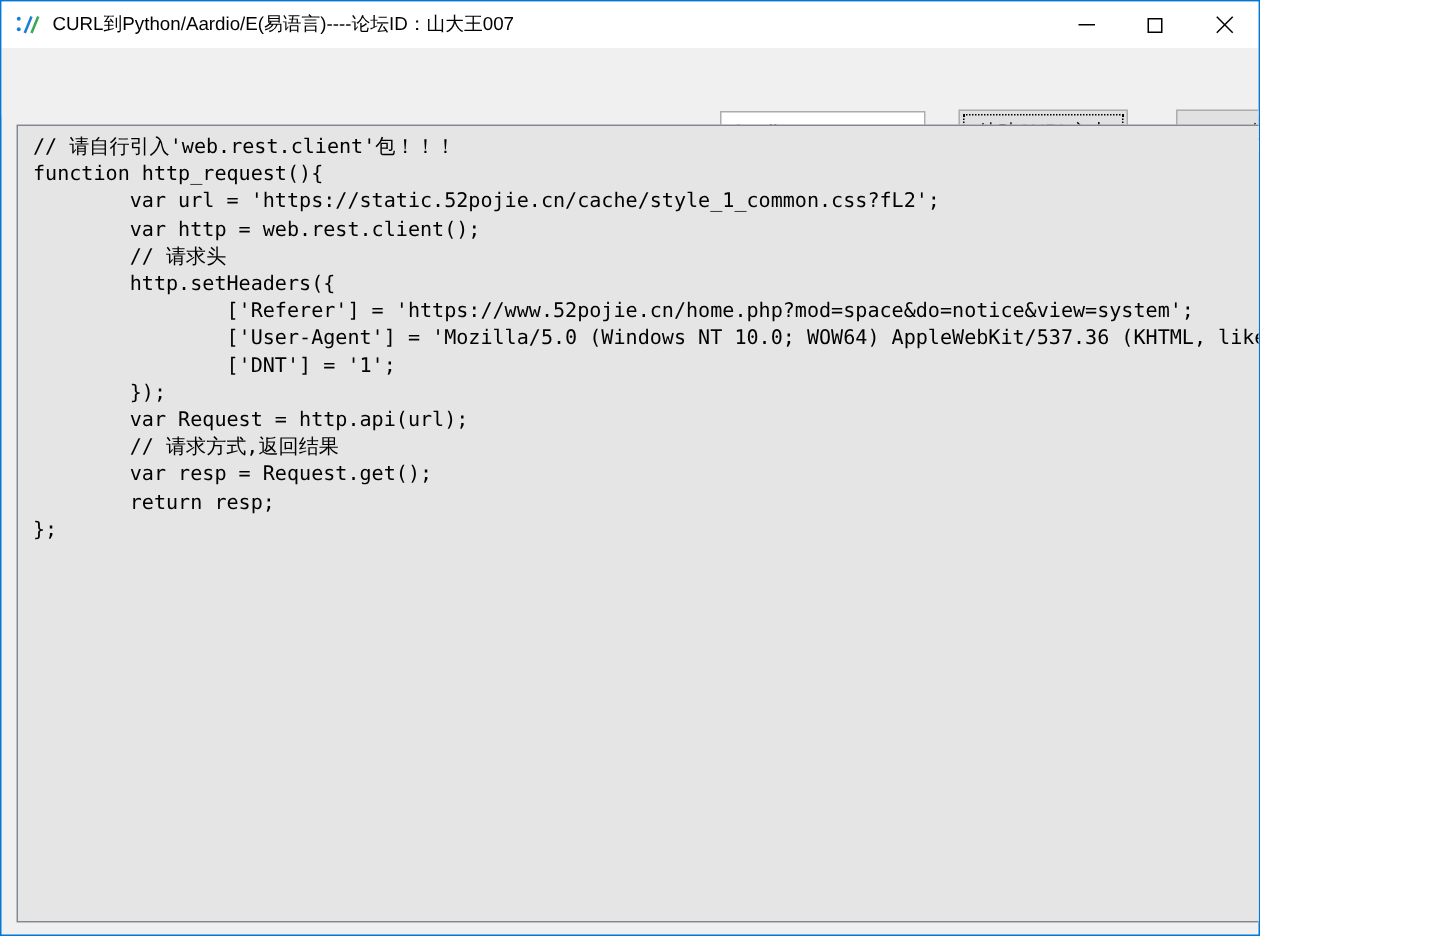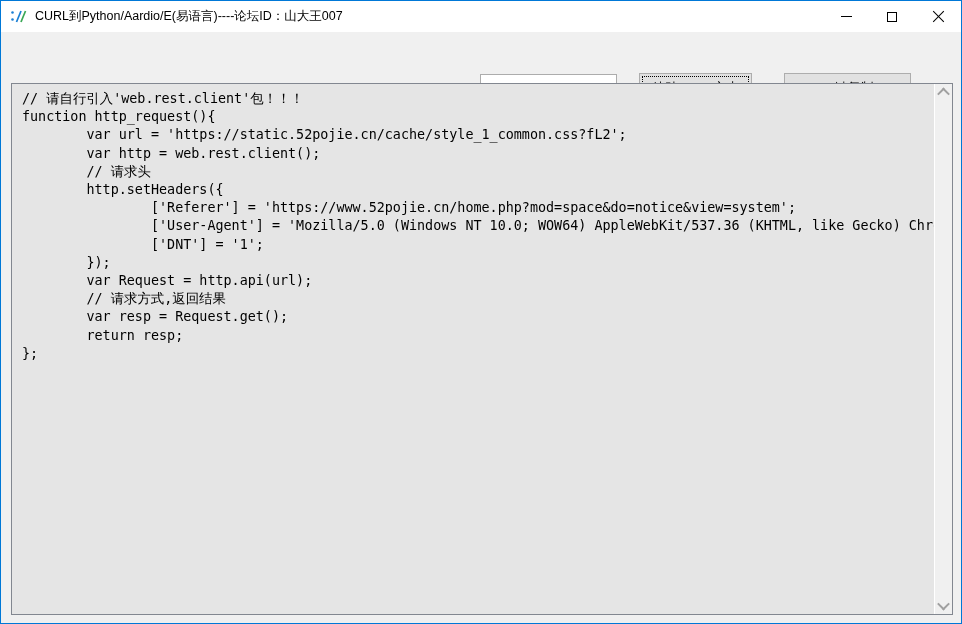--- a/index.html
+++ b/index.html
@@ -7,21 +7,21 @@
     padding: 0;
     background: #ffffff;
   }
   body {
     font-family: "Liberation Sans", sans-serif;
     -webkit-font-smoothing: none;
   }
 
   .window {
     position: relative;
-    width: 962px;
+    width: 840px;
     height: 624px;
     box-sizing: border-box;
     border: 1px solid #0078d7;
     background: #f0f0f0;
     overflow: hidden;
   }
 
   
   .titlebar {
     position: relative;

